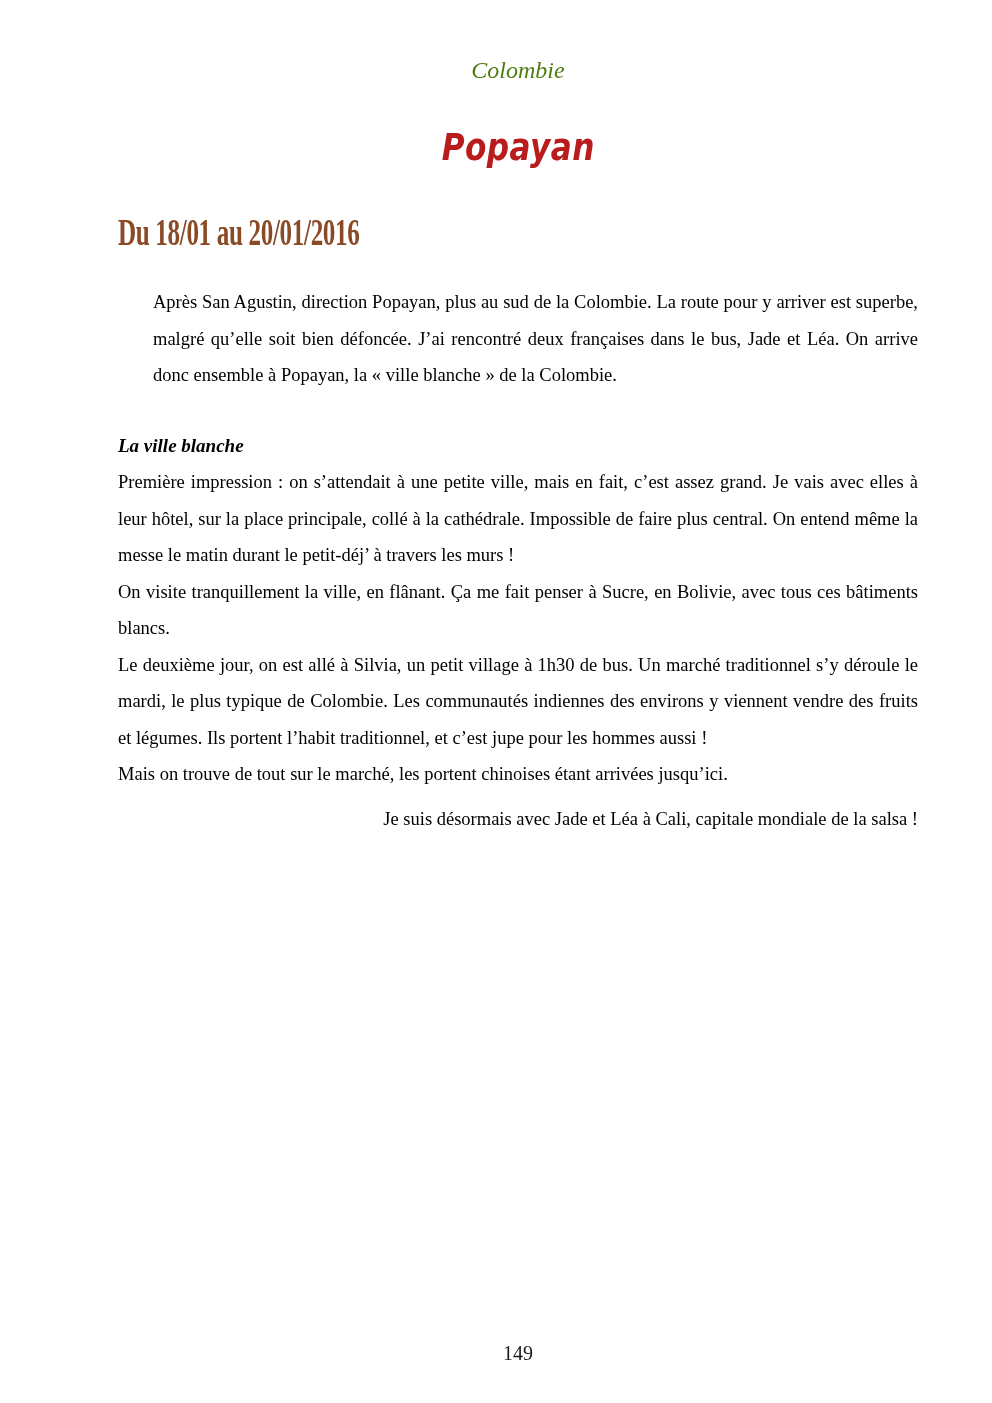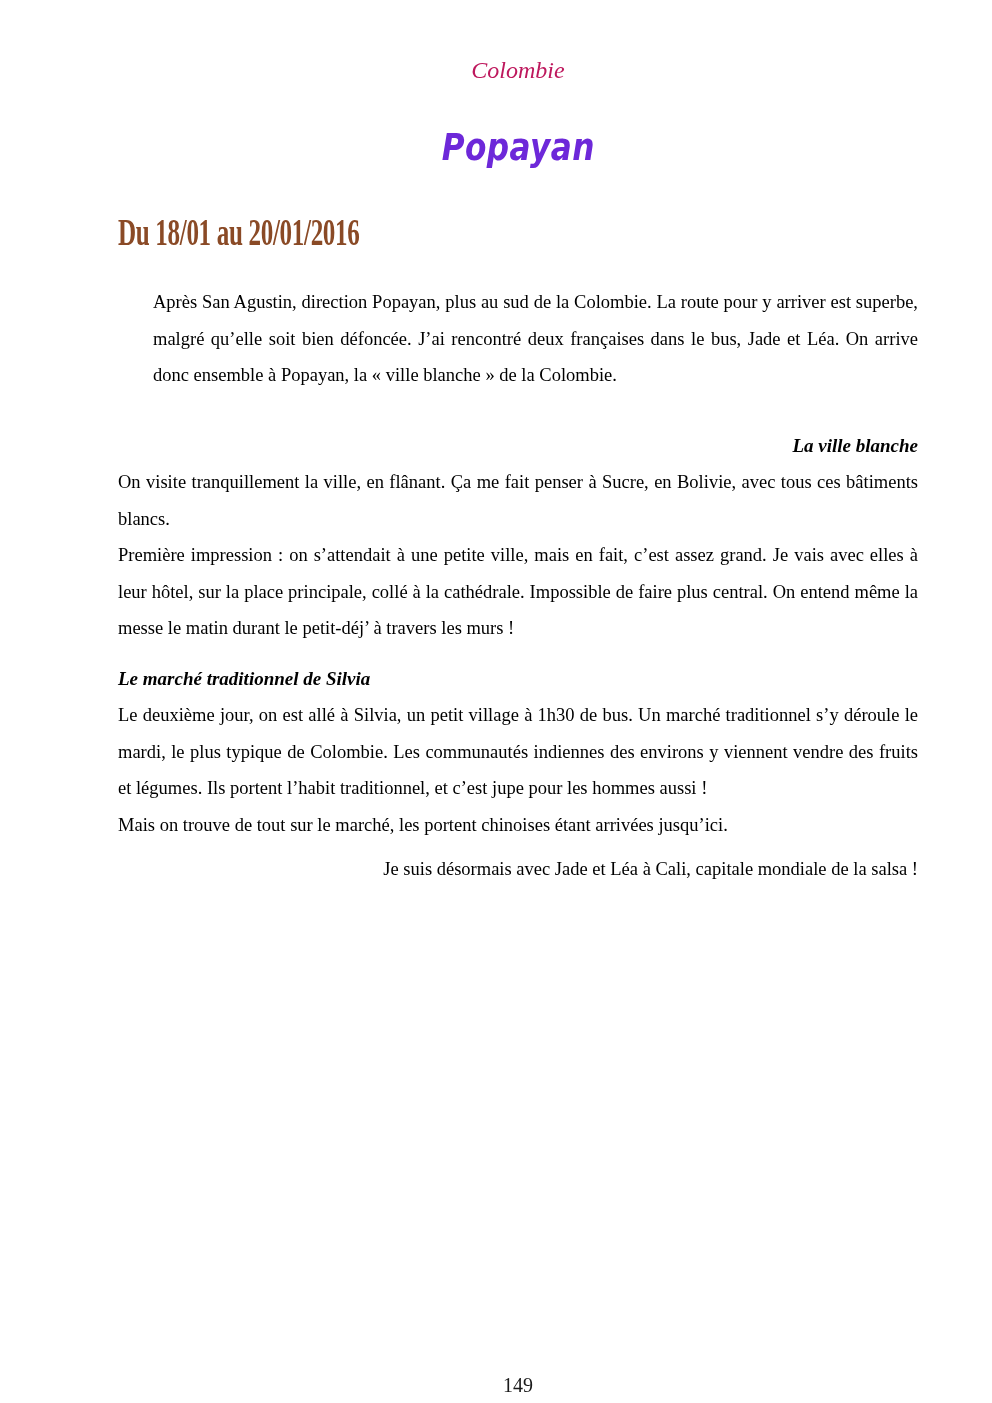--- a/index.html
+++ b/index.html
@@ -19,21 +19,21 @@
     width: 992px;
     height: 1403px;
     padding: 0 74px 0 118px;
   }
   .doc-header {
     margin-top: 56px;
     font-size: 24px;
     line-height: 28px;
     font-style: italic;
     text-align: center;
-    color: #be185d;
+    color: #4d7c0f;
   }
   .doc-title {
     margin-top: 40px;
     font-size: 38px;
     line-height: 46px;
     text-align: center;
     font-weight: bold;
     font-style: italic;
     font-family: "DejaVu Sans", sans-serif;
     letter-spacing: 0.5px;
@@ -62,55 +62,54 @@
     text-align: justify;
     text-justify: inter-word;
   }
   .intro { margin-top: 35px; margin-left: 35px; }
   .section-heading {
     font-size: 19px;
     line-height: 36.5px;
     font-weight: bold;
     font-style: italic;
   }
-  .section-heading.first { margin-top: 34px; text-align: right; }
+  .section-heading.first { margin-top: 34px; }
   .section-heading.later { margin-top: 14px; }
   .closing {
     margin-top: 8px;
     text-align: right;
   }
   .page-number {
     position: absolute;
-    top: 1316px;
+    top: 1284px;
     left: 118px;
     width: 800px;
     text-align: center;
     font-size: 20px;
     line-height: 26px;
     color: #1a1a1a;
   }
 </style>
 </head>
 <body>
 
 <div class="page">
 
   <div class="doc-header">Colombie</div>
 
-  <h1 class="doc-title" style="color: #6d28d9;"><span class="scale">Popayan</span></h1>
+  <h1 class="doc-title" style="color: #b91c1c;"><span class="scale">Popayan</span></h1>
 
   <div class="date-line" style="color: rgb(138, 74, 38);"><span class="scale">Du 18/01 au 20/01/2016</span></div>
 
   <p class="para intro">Après San Agustin, direction Popayan, plus au sud de la Colombie. La route pour y arriver est superbe, malgré qu’elle soit bien défoncée. J’ai rencontré deux françaises dans le bus, Jade et Léa. On arrive donc ensemble à Popayan, la « ville blanche » de la Colombie.</p>
 
   <div id="sections">
       <div class="section-heading first">La ville blanche</div>
+      <p class="para">Première impression : on s’attendait à une petite ville, mais en fait, c’est assez grand. Je vais avec elles à leur hôtel, sur la place principale, collé à la cathédrale. Impossible de faire plus central. On entend même la messe le matin durant le petit-déj’ à travers les murs !</p>
       <p class="para">On visite tranquillement la ville, en flânant. Ça me fait penser à Sucre, en Bolivie, avec tous ces bâtiments blancs.</p>
-      <p class="para">Première impression : on s’attendait à une petite ville, mais en fait, c’est assez grand. Je vais avec elles à leur hôtel, sur la place principale, collé à la cathédrale. Impossible de faire plus central. On entend même la messe le matin durant le petit-déj’ à travers les murs !</p>
-      <div class="section-heading later">Le marché traditionnel de Silvia</div>
       <p class="para">Le deuxième jour, on est allé à Silvia, un petit village à 1h30 de bus. Un marché traditionnel s’y déroule le mardi, le plus typique de Colombie. Les communautés indiennes des environs y viennent vendre des fruits et légumes. Ils portent l’habit traditionnel, et c’est jupe pour les hommes aussi !</p>
       <p class="para">Mais on trouve de tout sur le marché, les portent chinoises étant arrivées jusqu’ici.</p>
     </div>
 
   <p class="para closing">Je suis désormais avec Jade et Léa à Cali, capitale mondiale de la salsa !</p>
 
   <div class="page-number">149</div>
 
 </div>
 

